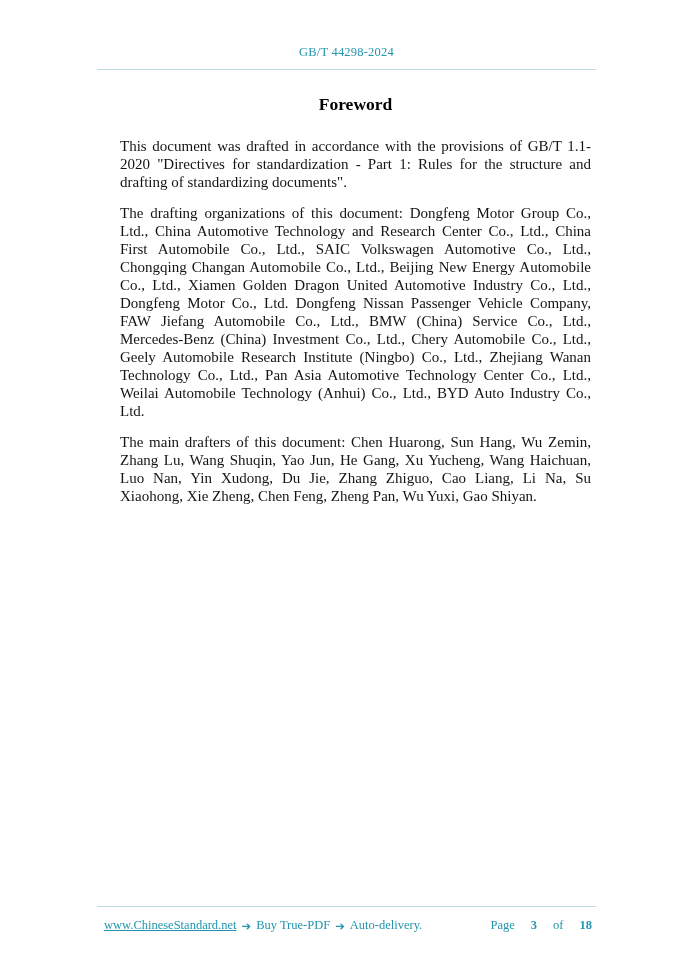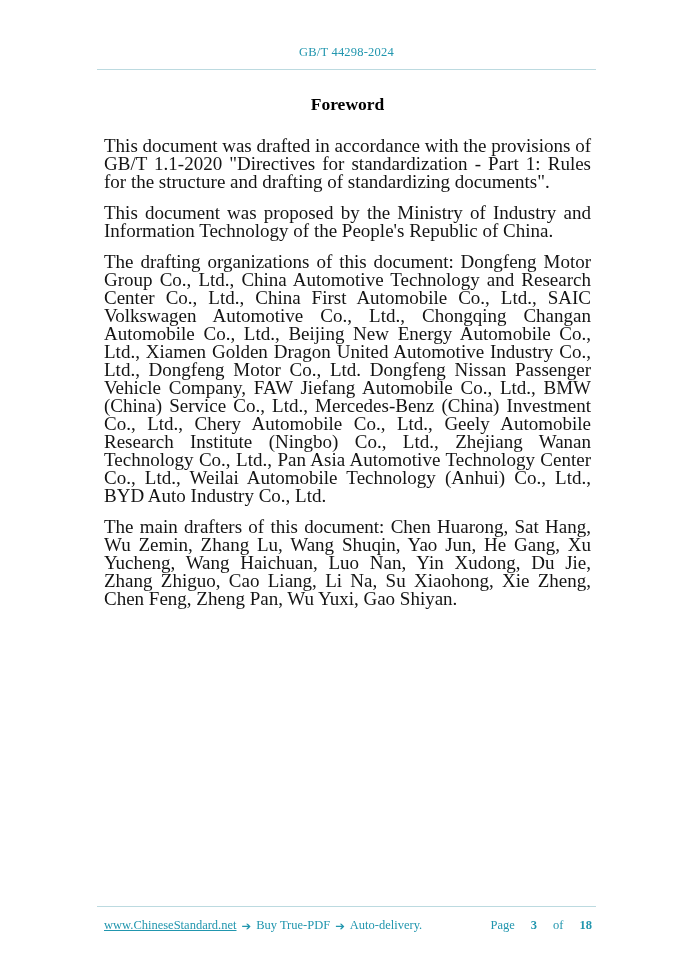--- a/index.html
+++ b/index.html
@@ -41,26 +41,26 @@
     padding-top: 24px;
     padding-bottom: 22px;
     text-align: center;
     font-size: 17.5px;
     font-weight: bold;
     color: #000000;
   }
   .content {
     position: absolute;
     top: 70px;
-    left: 104px;
+    left: 120px;
     right: 102px;
   }
   .content p {
     margin: 0 0 13px 0;
-    font-size: 19px;
+    font-size: 15px;
     line-height: 18px;
     text-align: justify;
     color: #141414;
   }
   .footer {
     position: absolute;
     left: 97px;
     right: 97px;
     bottom: 0;
     height: 74px;
@@ -109,26 +109,25 @@
     <div class="doc-number">GB/T 44298-2024</div>
     <hr class="rule">
   </div>
 
   <div class="content">
     <h1 class="title">Foreword</h1>
 
     <p>This document was drafted in accordance with the provisions of GB/T 1.1-2020 "Directives for standardization - Part 1: Rules for the structure and drafting of standardizing documents".</p>
 
 
-    <p>This document was proposed by the Ministry of Industry and Information Technology of the People's Republic of China.</p>
 
 
     <p>The drafting organizations of this document: Dongfeng Motor Group Co., Ltd., China Automotive Technology and Research Center Co., Ltd., China First Automobile Co., Ltd., SAIC Volkswagen Automotive Co., Ltd., Chongqing Changan Automobile Co., Ltd., Beijing New Energy Automobile Co., Ltd., Xiamen Golden Dragon United Automotive Industry Co., Ltd., Dongfeng Motor Co., Ltd. Dongfeng Nissan Passenger Vehicle Company, FAW Jiefang Automobile Co., Ltd., BMW (China) Service Co., Ltd., Mercedes-Benz (China) Investment Co., Ltd., Chery Automobile Co., Ltd., Geely Automobile Research Institute (Ningbo) Co., Ltd., Zhejiang Wanan Technology Co., Ltd., Pan Asia Automotive Technology Center Co., Ltd., Weilai Automobile Technology (Anhui) Co., Ltd., BYD Auto Industry Co., Ltd.</p>
 
-    <p>The main drafters of this document: Chen Huarong, Sat Hang, Wu Zemin, Zhang Lu, Wang Shuqin, Yao Jun, He Gang, Xu Yucheng, Wang Haichuan, Luo Nan, Yin Xudong, Du Jie, Zhang Zhiguo, Cao Liang, Li Na, Su Xiaohong, Xie Zheng, Chen Feng, Zheng Pan, Wu Yuxi, Gao Shiyan.</p>
+    <p>The main drafters of this document: Chen Huarong, Sun Hang, Wu Zemin, Zhang Lu, Wang Shuqin, Yao Jun, He Gang, Xu Yucheng, Wang Haichuan, Luo Nan, Yin Xudong, Du Jie, Zhang Zhiguo, Cao Liang, Li Na, Su Xiaohong, Xie Zheng, Chen Feng, Zheng Pan, Wu Yuxi, Gao Shiyan.</p>
   </div>
 
   <div class="footer">
     <div class="footer-row">
       <div class="footer-left">
         <span class="site-link">www.ChineseStandard.net</span>
         <span class="arrow">➔</span>
         <span>Buy True-PDF</span>
         <span class="arrow">➔</span>
         <span>Auto-delivery.</span>

